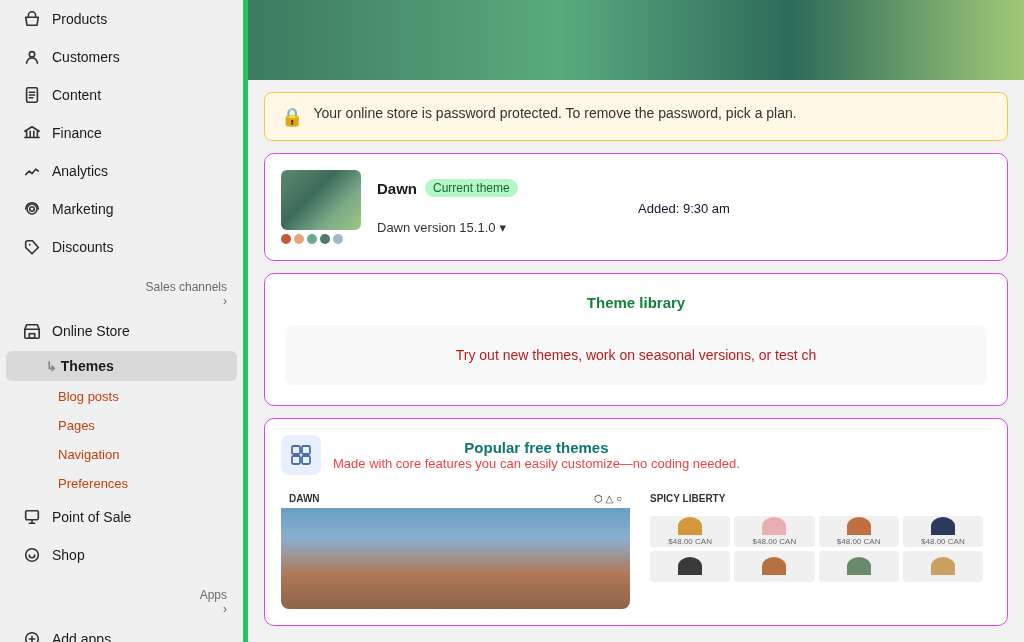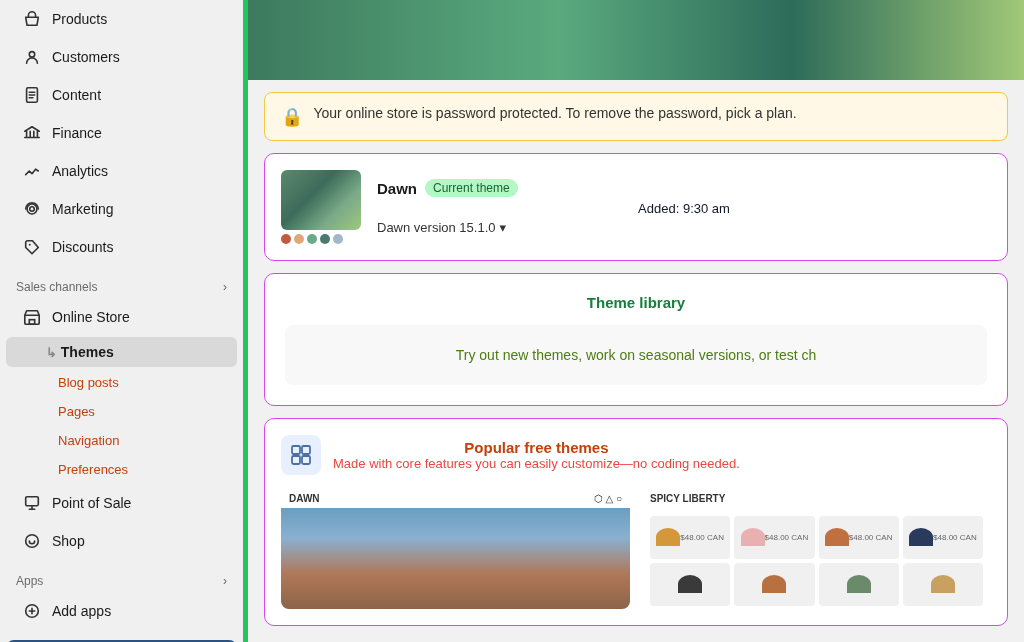--- a/index.html
+++ b/index.html
@@ -33,20 +33,21 @@
     .nav-icon { width: 20px; height: 20px; display: flex; align-items: center; justify-content: center; flex-shrink: 0; }
 
     .section-header {
       display: flex;
       align-items: flex-end;
       justify-content: space-between;
       padding: 14px 16px 4px 16px;
       font-size: 12px;
       color: #6b6b6b;
       font-weight: 500;
+      flex-direction: column;
     }
 
     .sub-nav-item {
       display: flex;
       align-items: center;
       padding: 7px 16px 7px 36px;
       cursor: pointer;
       color: #1a1a1a;
       font-size: 14px;
       border-radius: 6px;
@@ -188,41 +189,41 @@
     .theme-library-title { font-size: 15px; font-weight: 600; margin-bottom: 14px; color: #15803d; }
     .theme-library-content {
       background: #f8f8f8;
       border-radius: 8px;
       padding: 20px;
       min-height: 60px;
       display: flex;
       align-items: center;
       justify-content: center;
       font-size: 14px;
-      color: #4d7c0f;
+      color: #b91c1c;
     }
 
     .popular-card { padding: 16px; }
     .popular-header {
       display: flex;
       align-items: center;
       gap: 12px;
       margin-bottom: 14px;
     }
     .popular-icon {
       width: 40px;
       height: 40px;
       background: #e8f0ff;
       border-radius: 8px;
       display: flex;
       align-items: center;
       justify-content: center;
       font-size: 20px;
     }
-    .popular-title { font-size: 15px; font-weight: 600; color: #c2410c; }
+    .popular-title { font-size: 15px; font-weight: 600; color: #0f766e; }
     .popular-subtitle { font-size: 13px; color: #ef4444; }
 
     .theme-previews {
       display: flex;
       gap: 12px;
     }
     .theme-preview {
       flex: 1;
       height: 120px;
       border-radius: 8px;
@@ -243,23 +244,23 @@
 
     .hat-grid {
       display: grid;
       grid-template-columns: repeat(4, 1fr);
       gap: 4px;
       padding: 8px;
     }
     .hat-item {
       background: #f0f0f0;
       border-radius: 4px;
-      height: 43px;
-      display: flex;
-      flex-direction: row;
+      height: 31px;
+      display: flex;
+      flex-direction: column;
       align-items: center;
       justify-content: center;
       font-size: 9px;
       color: #555;
       overflow: hidden;
     }
     .hat-circle {
       width: 24px;
       height: 18px;
       border-radius: 50% 50% 0 0;

